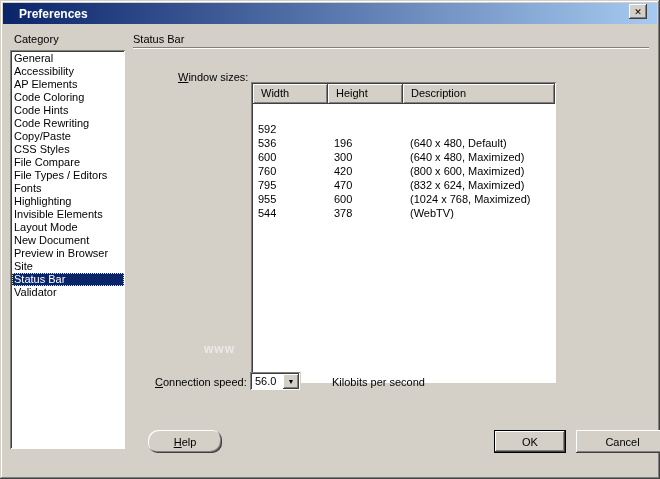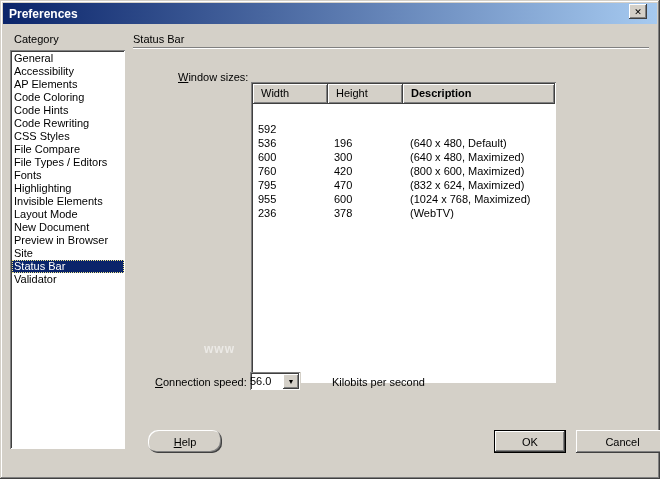--- a/index.html
+++ b/index.html
@@ -17,21 +17,21 @@
     font-size:11px;color:#000;background:#fff;overflow:hidden;
   }
   .dialog{
     position:absolute;inset:0;background:var(--dialog-bg);
     box-shadow: inset -1px -1px 0 #404040, inset 1px 1px 0 var(--dialog-bg),
                 inset -2px -2px 0 #808080, inset 2px 2px 0 #ffffff;
   }
   .titlebar{
     position:absolute;left:3px;top:3px;right:3px;height:21px;
     background:linear-gradient(to right,var(--title-gradient-left),var(--title-gradient-right));
-    display:flex;align-items:center;padding-left:6px;
+    display:flex;align-items:center;padding-left:16px;
     color:#fff;font-weight:bold;font-size:12px;
   }
   .close-btn{
     position:absolute;right:13px;top:4px;width:18px;height:15px;
     background:var(--dialog-bg);
     box-shadow: inset -1px -1px 0 #404040, inset 1px 1px 0 #ffffff, inset -2px -2px 0 #808080;
     display:flex;align-items:center;justify-content:center;
     font-size:9px;font-weight:bold;color:#000;cursor:default;
   }
   .label{position:absolute;white-space:nowrap;}
@@ -59,32 +59,32 @@
     background:#fff;padding:2px;overflow:hidden;margin-top:16px;
   }
   .thead{display:flex;height:20px;}
   .hcell{
     background:var(--dialog-bg);height:20px;line-height:19px;padding-left:8px;
     box-shadow: inset -1px -1px 0 #404040, inset 1px 1px 0 #ffffff, inset -2px -2px 0 #808080;
     white-space:nowrap;overflow:hidden;
   }
   .hcell.c0{width:75px;}
   .hcell.c1{width:75px;}
-  .hcell.c2{flex:1;font-weight:bold;}
+  .hcell.c2{flex:1;}
   .tbody{padding-top:18px;}
   .trow{display:flex;height:14px;line-height:14px;}
   .tcell{white-space:nowrap;overflow:hidden;}
   .tcell.c0{width:75px;padding-left:5px;}
   .tcell.c1{width:75px;padding-left:6px;}
   .tcell.c2{flex:1;padding-left:7px;}
   .combo{
     position:absolute;left:250px;top:372px;width:51px;height:19px;background:#fff;
     display:flex;align-items:center;
   }
-  .combo-value{flex:1;line-height:15px;}
+  .combo-value{flex:1;padding-left:5px;line-height:15px;}
   .combo-arrow{
     width:16px;height:15px;margin-right:2px;background:var(--dialog-bg);
     box-shadow: inset -1px -1px 0 #404040, inset 1px 1px 0 #ffffff, inset -2px -2px 0 #808080;
     display:flex;align-items:center;justify-content:center;
     font-size:7px;color:#000;
   }
   .btn{
     position:absolute;height:23px;background:var(--dialog-bg);
     box-shadow: inset -1px -1px 0 #404040, inset 1px 1px 0 #ffffff,
                 inset -2px -2px 0 #808080, inset 2px 2px 0 #d4d0c8;
@@ -119,20 +119,21 @@
   <div class="label" style="left:133px;top:33px;">Status Bar</div>
   <div class="separator"></div>
 
   <div class="listbox sunken">
       <div class="list-item">General</div>
       <div class="list-item">Accessibility</div>
       <div class="list-item">AP Elements</div>
       <div class="list-item">Code Coloring</div>
       <div class="list-item">Code Hints</div>
       <div class="list-item">Code Rewriting</div>
+      <div class="list-item">Copy/Paste</div>
       <div class="list-item">CSS Styles</div>
       <div class="list-item">File Compare</div>
       <div class="list-item">File Types / Editors</div>
       <div class="list-item">Fonts</div>
       <div class="list-item">Highlighting</div>
       <div class="list-item">Invisible Elements</div>
       <div class="list-item">Layout Mode</div>
       <div class="list-item">New Document</div>
       <div class="list-item">Preview in Browser</div>
       <div class="list-item">Site</div>
@@ -173,21 +174,21 @@
           <div class="tcell c0">795</div>
           <div class="tcell c1">470</div>
           <div class="tcell c2">(832 x 624, Maximized)</div>
         </div>
         <div class="trow">
           <div class="tcell c0">955</div>
           <div class="tcell c1">600</div>
           <div class="tcell c2">(1024 x 768, Maximized)</div>
         </div>
         <div class="trow">
-          <div class="tcell c0">236</div>
+          <div class="tcell c0">544</div>
           <div class="tcell c1">378</div>
           <div class="tcell c2">(WebTV)</div>
         </div>
       </div>
   </div>
 
   <div class="watermark">www</div>
 
   <div class="label" style="left:155px;top:376px;"><u>C</u>onnection speed:</div>
 

